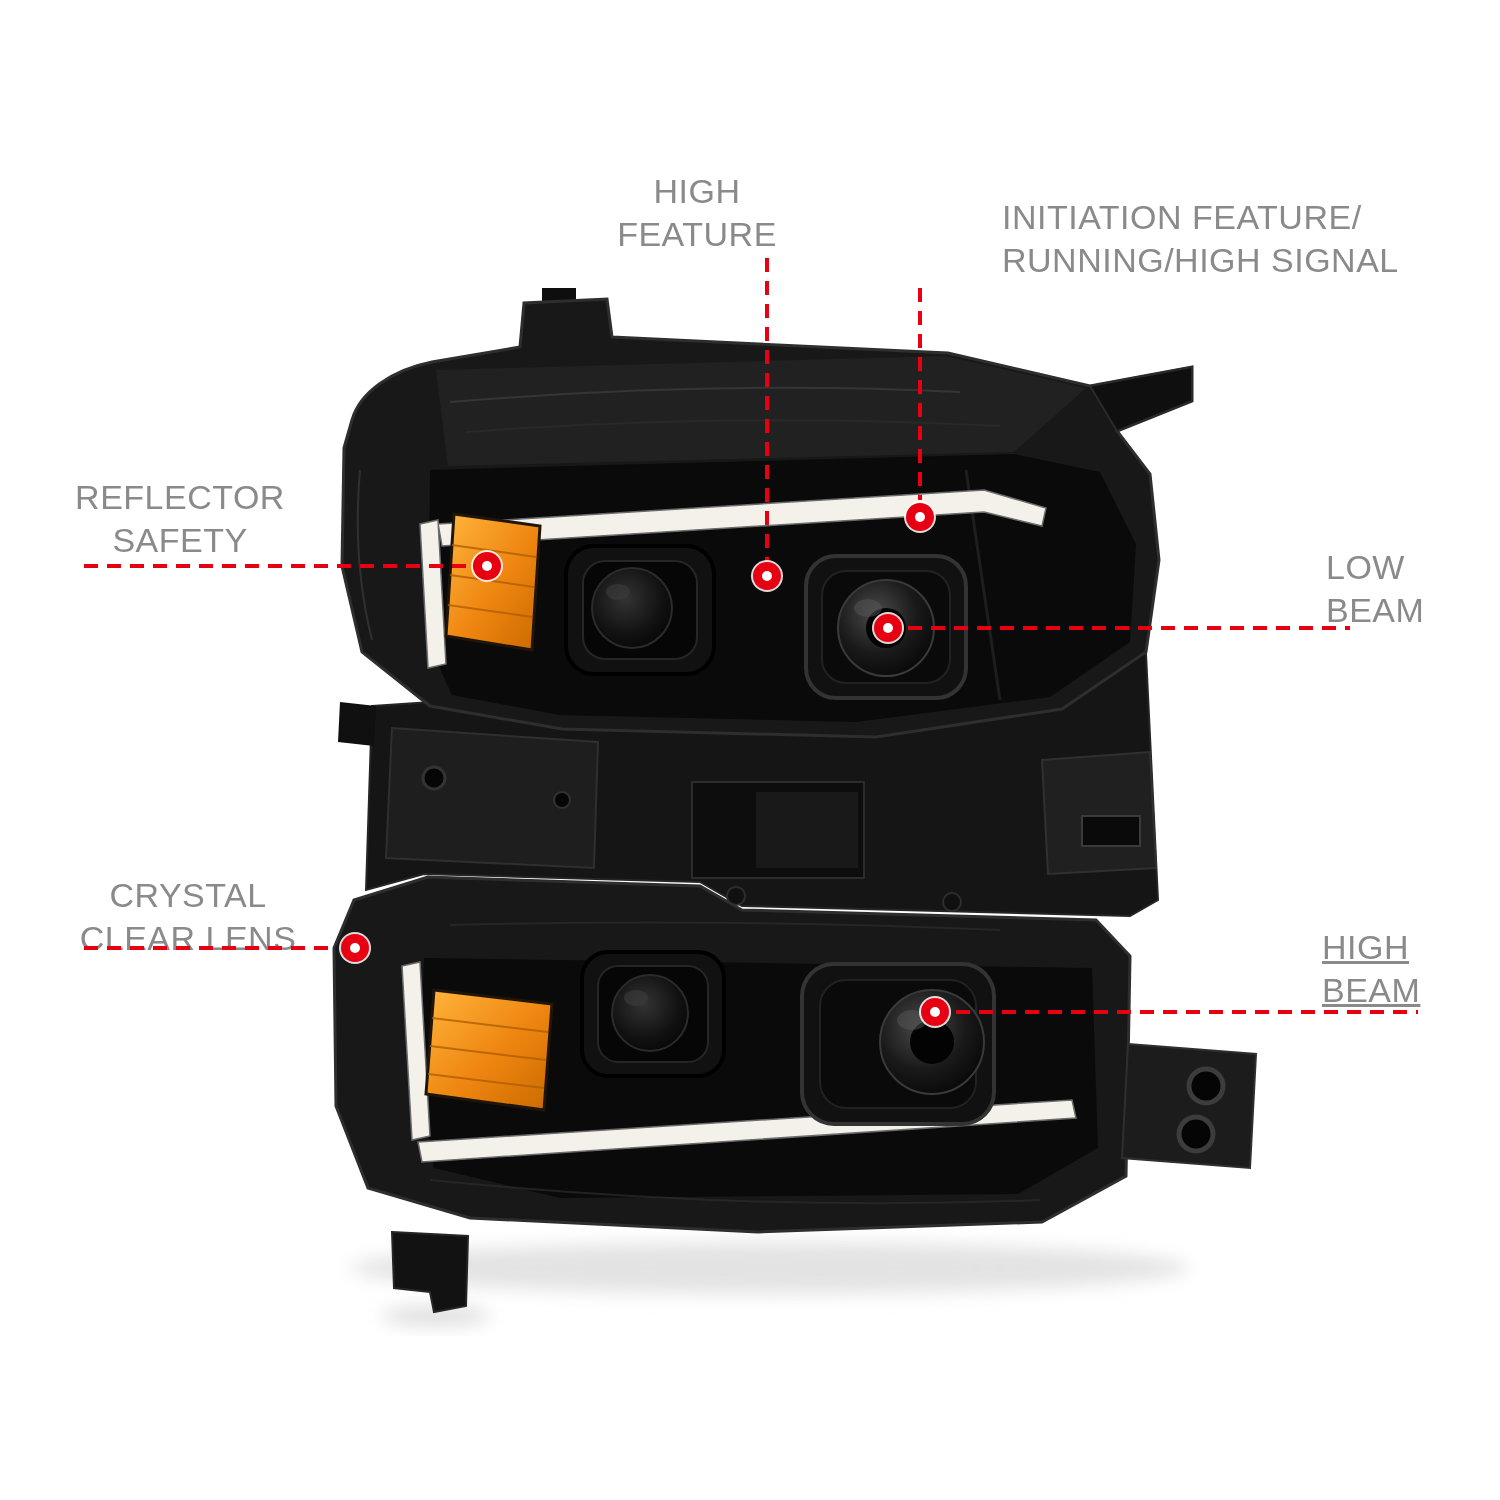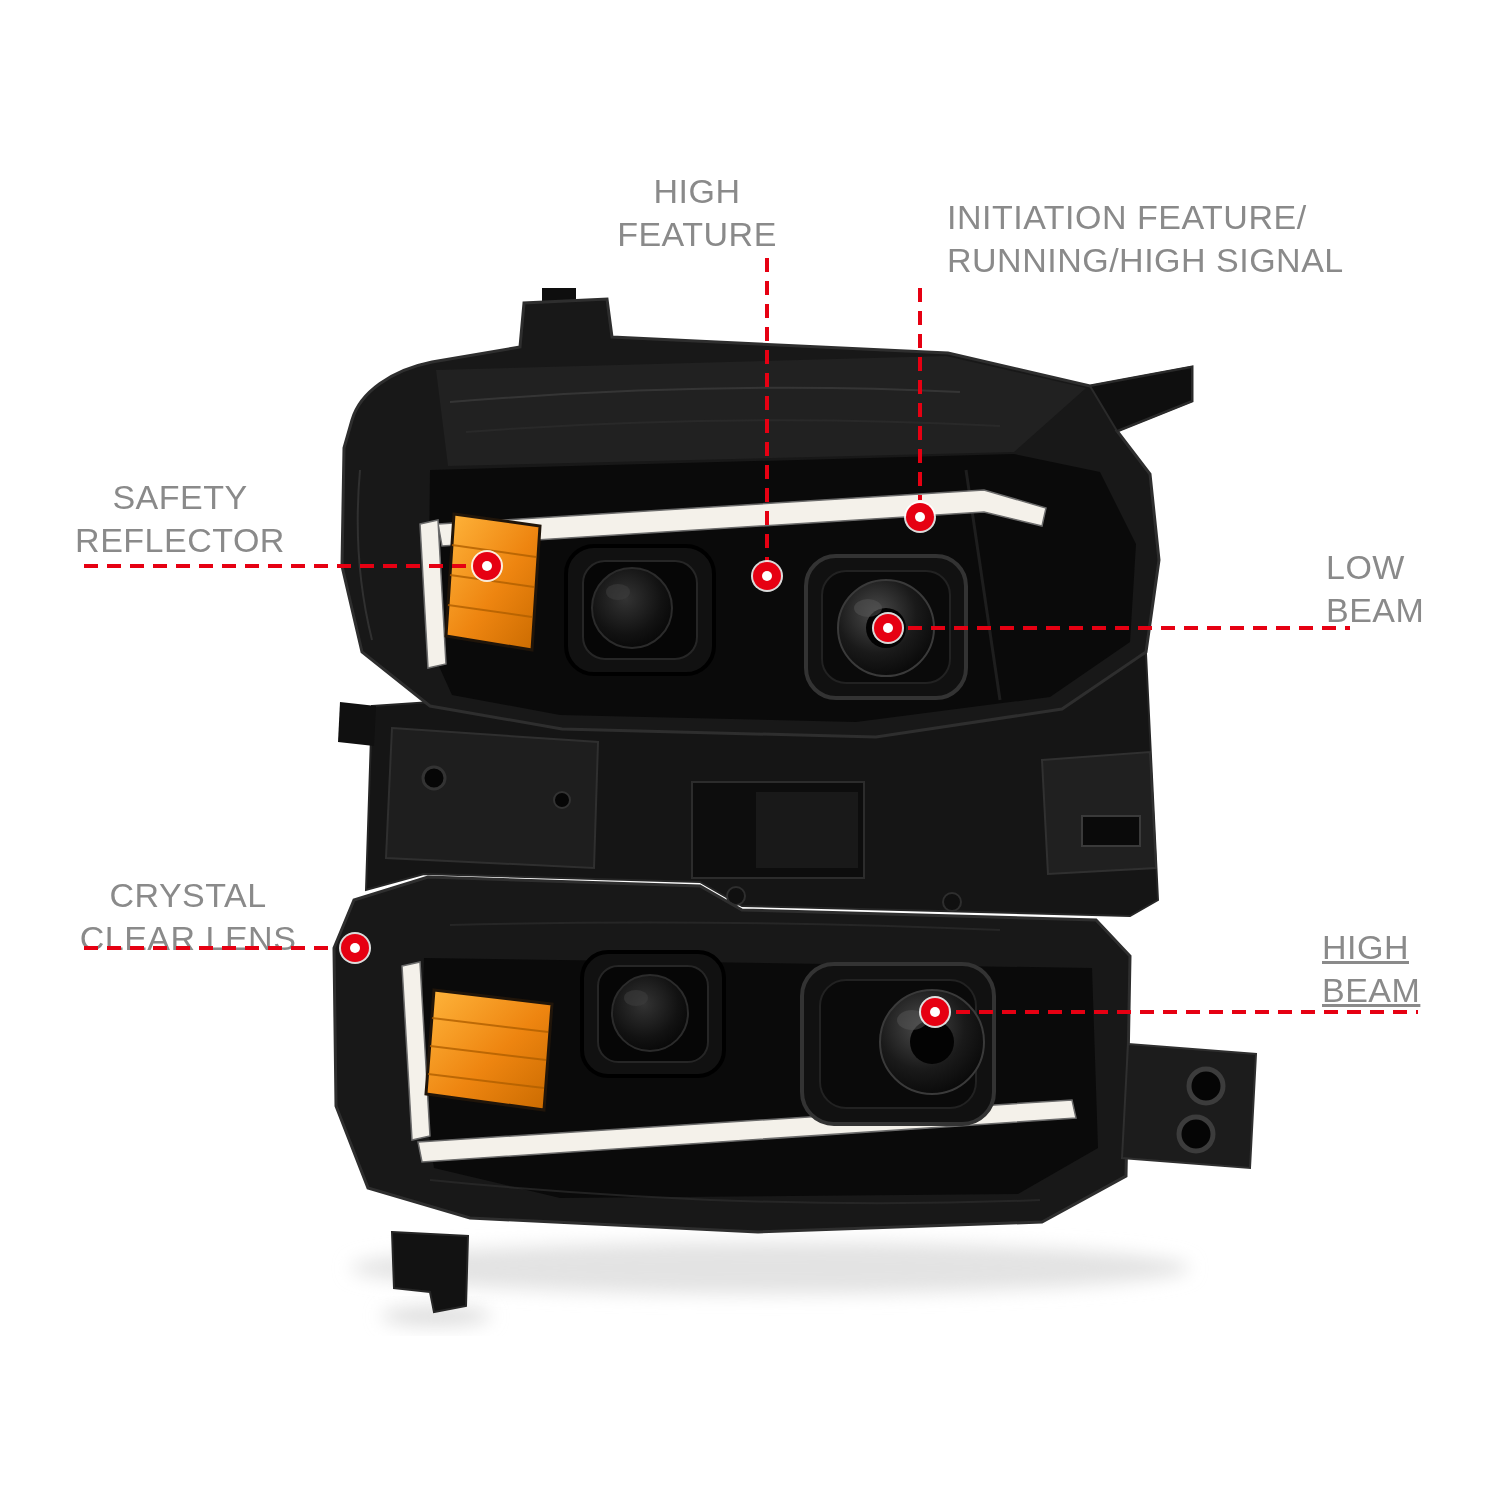--- a/index.html
+++ b/index.html
@@ -174,30 +174,30 @@
     </g>
   </svg>
 
   <div class="callout-label center" style="left:572px; top:170px; width:250px;">
     <span>HIGH</span>
     <span>FEATURE</span>
   </div>
   <div class="leader v" style="left:765px; top:258px; height:304px;"></div>
   <div class="marker" style="left:767px; top:576px;"></div>
 
-  <div class="callout-label left" style="left:947px; top:196px; width:420px;">
+  <div class="callout-label left" style="left:1002px; top:196px; width:420px;">
     <span>INITIATION FEATURE/</span>
     <span>RUNNING/HIGH SIGNAL</span>
   </div>
   <div class="leader v" style="left:918px; top:288px; height:212px;"></div>
   <div class="marker" style="left:920px; top:517px;"></div>
 
   <div class="callout-label center" style="left:75px; top:476px; width:210px;">
+    <span>REFLECTOR</span>
     <span>SAFETY</span>
-    <span>REFLECTOR</span>
   </div>
   <div class="leader h" style="left:84px; top:564px; width:384px;"></div>
   <div class="marker" style="left:487px; top:566px;"></div>
 
   <div class="callout-label left" style="left:1326px; top:546px; width:140px;">
     <span>LOW</span>
     <span>BEAM</span>
   </div>
   <div class="leader h" style="left:908px; top:626px; width:442px;"></div>
   <div class="marker" style="left:888px; top:628px;"></div>

